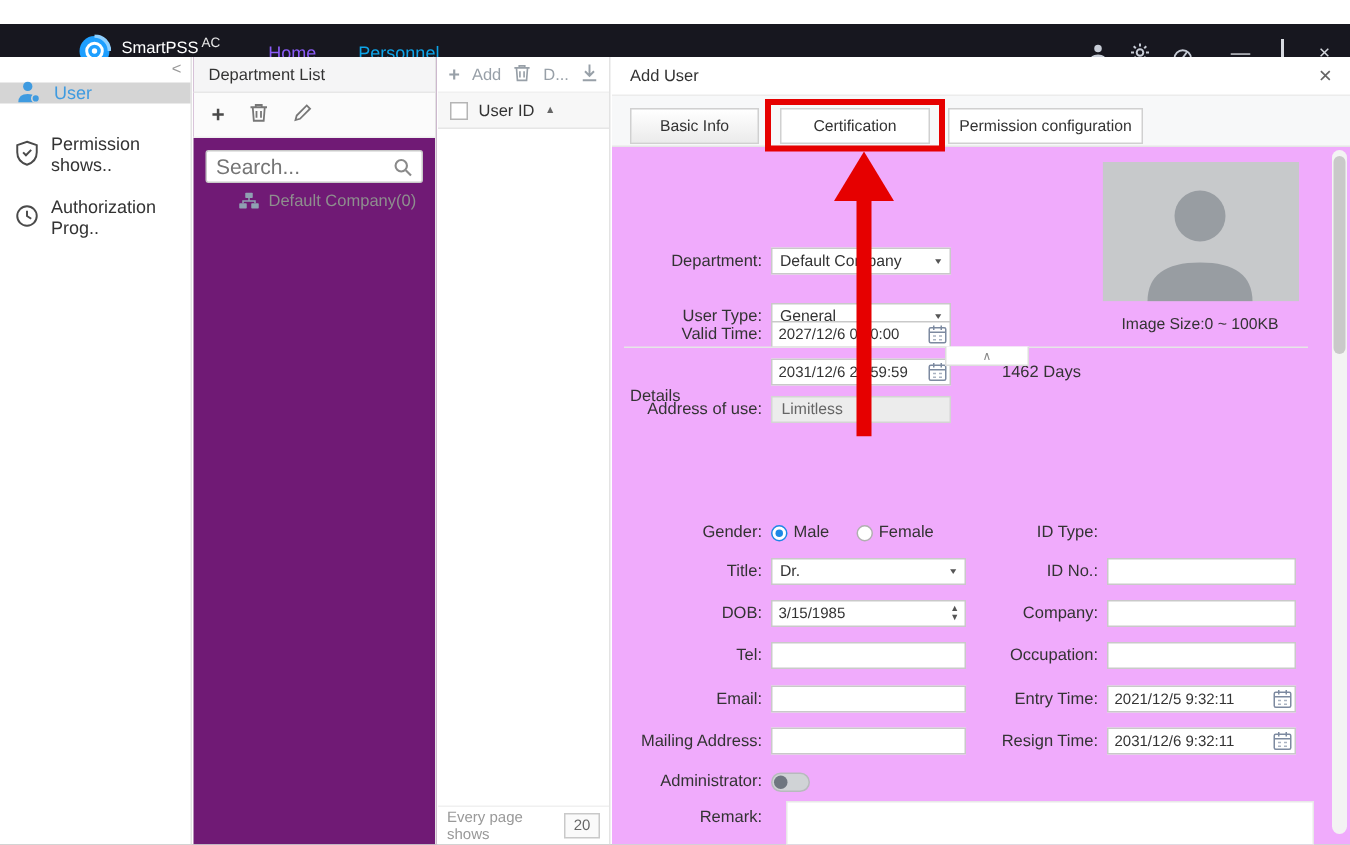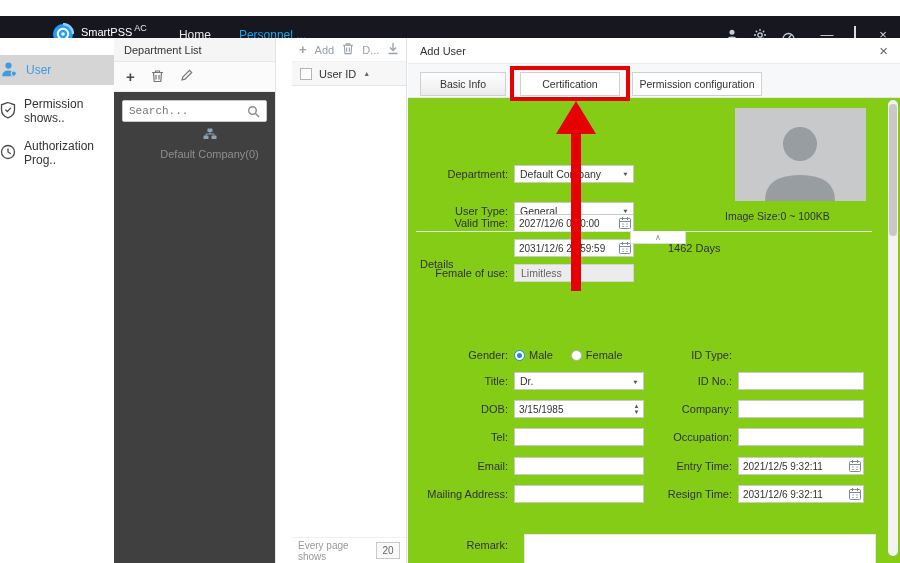--- a/index.html
+++ b/index.html
@@ -5,47 +5,47 @@
   * { margin:0; padding:0; box-sizing:border-box; }
   html,body { background:#9a9a9a; }
   body { font-family:"Liberation Sans","DejaVu Sans",sans-serif; }
   .app { position:relative; width:900px; height:563px; background:#fff; overflow:hidden; font-size:11px; color:#333; }
 
   
   .titlebar { position:absolute; top:16px; left:0; right:0; height:38px; background:var(--titlebar-bg,#17171f); display:flex; align-items:center; color:#fff;padding-left:40px; }
   .logo-wrap { display:flex; align-items:flex-start; margin-left:12px; gap:7px; }
   .app-edition { font-size:9px; margin-left:2px; vertical-align:super; color:#e8e8e8; }
   .tb-menu { display:flex; margin-left:32px; gap:28px; }
-  .tb-tab { font-size:12px; color:#e5e5e5; cursor:default; }
+  .tb-tab { font-size:12px; color:#8b5cf6; cursor:default; }
   .tb-tab.active { color:#0ea5e9; }
   .tb-right { margin-left:auto; display:flex; align-items:center; gap:12px; padding-right:10px; }
   .tb-icon { width:16px; height:16px; display:flex; align-items:center; justify-content:center; }
   .win-controls { display:flex; align-items:center; gap:14px; margin-left:12px; }
   .win-btn { color:#d7dae0; font-size:13px; width:14px; text-align:center; line-height:14px; }
   .max-box { width:10px; height:9px; border:1px solid #d7dae0; }
 
   
   .main { position:absolute; top:38px; left:0; right:0; bottom:0; background:#fff; }
 
   
   .sidebar { position:absolute; left:0; top:0; width:128px; height:100%; background:#fff; border-right:1px solid #e3e3e3; }
   .collapse-btn { position:absolute; top:2px; right:6px; color:#9a9a9a; font-size:11px; }
-  .side-item { position:absolute; left:0; width:100%; height:30px; display:flex; align-items:center; gap:8px; font-size:12px; color:#333; cursor:default; }
+  .side-item { position:absolute; left:0; width:100%; height:14px; display:flex; align-items:center; padding-left:10px; gap:8px; font-size:12px; color:#333; cursor:default; }
   .side-item.active { background:#d5d5d5; color:var(--active-blue,#3f9be0); }
   .si-1 { top:17px; } .si-2 { top:58px; } .si-3 { top:100px; }
 
   
-  .dept { position:absolute; left:114px; top:0; width:162px; height:100%; background:#404040; border-right:1px solid #e3e3e3; }
+  .dept { position:absolute; left:129px; top:0; width:162px; height:100%; background:#701a75; border-right:1px solid #e3e3e3; }
   .dept-header { height:24px; background:#f5f5f6; border-bottom:1px solid #e7e7e7; display:flex; align-items:center; padding-left:10px; font-size:11px; color:#333; }
   .dept-toolbar { height:30px; background:#fbfbfb; border-bottom:1px solid #efefef; display:flex; align-items:center; gap:16px; padding-left:12px; }
   .plus-glyph { font-size:15px; font-weight:bold; color:#4a4a4a; line-height:14px; }
   .search-box { margin:8px 8px 4px 8px; height:22px; border:1px solid #c9c9c9; border-radius:2px; display:flex; align-items:center; background:#fff; }
-  .search-box input { border:0; outline:0; flex:1; min-width:0; font-size:11px; padding-left:6px; color:#555; background:transparent; font-family:Liberation Mono, monospace; }
+  .search-box input { border:0; outline:0; flex:1; min-width:0; font-size:14px; padding-left:6px; color:#555; background:transparent; font-family:Liberation Sans, sans-serif; }
   .search-ic { padding:0 6px 0 2px; display:flex; }
-  .tree-item { display:flex; align-items:center; gap:6px; padding-left:30px; height:22px; color:#8e8e8e; font-size:11px; margin-top:6px;flex-direction:column; }
+  .tree-item { display:flex; align-items:flex-start; gap:6px; padding-left:30px; height:22px; color:#8e8e8e; font-size:11px; margin-top:6px; }
 
   
   .userlist { position:absolute; left:292px; top:0; width:115px; height:100%; background:#fff; border-right:1px solid #e3e3e3; display:flex; flex-direction:column; }
   .ul-toolbar { height:24px; display:flex; align-items:center; gap:8px; padding:0 7px; color:#98a0a8; font-size:11px; border-bottom:1px solid #f0f0f0; }
   .ul-plus { font-size:13px; font-weight:bold; color:#98a0a8; line-height:12px; }
   .ul-header { height:24px; background:#f7f7f7; border-bottom:1px solid #e6e6e6; display:flex; align-items:center; gap:7px; padding:0 8px; color:#333; }
   .checkbox { width:12px; height:12px; border:1px solid #b5b5b5; background:#fff; }
   .sort-ic { font-size:7px; color:#666; }
   .ul-body { flex:1; background:#fff; }
   .ul-footer { height:26px; display:flex; align-items:center; gap:4px; padding:0 6px; color:#999; font-size:10px; border-top:1px solid #f0f0f0; }
@@ -54,42 +54,42 @@
   
   .dialog { position:absolute; left:408px; top:0; right:0; height:100%; background:#fff; }
   .dlg-title { height:26px; display:flex; align-items:center; padding:0 12px; border-bottom:1px solid #ececec; font-size:11px; color:#333; }
   .dlg-close { margin-left:auto; color:#666; font-size:15px; line-height:15px; cursor:default; }
   .dlg-tabstrip { position:absolute; top:26px; left:0; right:0; height:34px; background:#f7f8f9; border-bottom:1px solid #e6e6e6; }
   .tab { position:absolute; top:34px; height:24px; display:flex; align-items:center; justify-content:center; border:1px solid #d0d0d0; background:#fff; font-size:10.5px; color:#333; cursor:default; }
   .tab-basic { left:12px; width:86px; background:linear-gradient(#ffffff,#ebebeb); }
   .tab-cert { left:112px; width:100px; }
   .tab-perm { left:224px; width:130px; }
 
-  .form { position:absolute; top:60px; left:0; right:0; bottom:0; background:#84cc16; }
+  .form { position:absolute; top:60px; left:0; right:0; bottom:0; background:#f0abfc; }
   .frow { position:absolute; left:6px; display:flex; align-items:center; height:20px; }
   .lbl { width:100px; text-align:right; padding-right:6px; color:#333; font-size:11px; white-space:nowrap; }
   .lbl-r { width:88px; text-align:right; padding-right:6px; color:#333; font-size:11px; white-space:nowrap; }
   .r-dept{top:66px;} .r-utype{top:103px;} .r-valid1{top:115px;} .r-valid2{top:140px;} .r-numuse{top:165px;}
   .d-1{top:247px;} .d-2{top:273px;} .d-3{top:301px;} .d-4{top:329px;} .d-5{top:358px;} .d-6{top:386px;} .d-7{top:413px;} .d-8{top:437px;}
   .grp-r { position:absolute; left:242px; display:flex; align-items:center; height:20px; }
 
   .select { height:18px; border:1px solid #c9c9c9; background:#fff; display:flex; align-items:center; padding:0 4px 0 5px; font-size:10.5px; color:#333; }
   .w120 { width:120px; } .w130 { width:130px; } .w126 { width:126px; }
   .caret { margin-left:auto; font-size:7px; color:#555; transform:scaleY(0.8); }
   .input-wrap { position:relative; height:18px; }
   .input-wrap input { width:100%; height:100%; border:1px solid #c9c9c9; padding:0 17px 0 4px; font-size:10px; color:#333; background:#fff; font-family:inherit; outline:none; }
   .input-wrap input.plain { padding-right:4px; }
   .field-ic { position:absolute; right:2px; top:2px; width:14px; height:14px; display:flex; }
   .spin { position:absolute; right:2px; top:2px; width:11px; height:14px; display:flex; flex-direction:column; align-items:center; justify-content:center; color:#555; }
   .spin span { font-size:6px; line-height:6px; }
   .disabled-input { height:18px; border:1px solid #d4d4d4; background:#ececec; color:#666; display:flex; align-items:center; padding:0 6px; font-size:10.5px; }
   .days-note { margin-left:34px; color:#333; font-size:11px; }
 
   .photo { position:absolute; left:327px; top:10px; width:131px; height:93px; overflow:hidden; }
-  .image-note { position:absolute; left:317px; top:112px; width:150px; color:#333; font-size:10.5px; }
+  .image-note { position:absolute; left:317px; top:112px; width:150px; text-align:center; color:#333; font-size:10.5px; }
   .divider { position:absolute; left:8px; right:28px; top:133px; border-top:1px solid #e6e6e6; }
   .collapse-tab { position:absolute; left:222px; top:133px; width:56px; height:13px; border:1px solid #ddd; border-top:0; background:#fff; display:flex; align-items:center; justify-content:center; font-size:8px; color:#888; }
   .details-label { position:absolute; left:12px; top:160px; color:#333; font-size:11px; }
 
   .radio { width:11px; height:11px; border-radius:50%; border:1px solid #b0b0b0; background:#fff; position:relative; margin-right:4px; }
   .radio.checked { border-color:var(--accent,#1e88e5); }
   .radio.checked::after { content:""; position:absolute; inset:2px; border-radius:50%; background:var(--accent,#1e88e5); }
   .radio-lbl { font-size:11px; color:#333; margin-right:18px; }
 
   .toggle { width:26px; height:13px; border-radius:7px; background:#d0d3d6; border:1px solid #b7babd; position:relative; }
@@ -318,21 +318,21 @@
                   <path d="M1.5 5.5h11" stroke="#7d8aa0"></path>
                   <path d="M4.5 1v3M9.5 1v3" stroke="#7d8aa0"></path>
                   <path d="M4 8h2M8 8h2M4 10.5h2M8 10.5h2" stroke="#aab3c2"></path>
                 </svg>
             </span>
           </div>
           <span class="days-note">1462 Days</span>
         </div>
 
         <div class="frow r-numuse">
-          <span class="lbl">Female of use:</span>
+          <span class="lbl">Address of use:</span>
           <div class="disabled-input w120">Limitless</div>
         </div>
 
         <div class="photo">
           <svg width="131" height="93" viewBox="0 0 131 93">
               <rect width="131" height="93" fill="#c7c9cb"></rect>
               <circle cx="65" cy="36" r="17" fill="#989da2"></circle>
               <path d="M30 93q0-26 35-26t35 26z" fill="#989da2"></path>
             </svg>
         </div>
@@ -434,20 +434,24 @@
               <svg width="14" height="14" viewBox="0 0 14 14">
                   <rect x="1.5" y="2.5" width="11" height="10" rx="1" fill="#fff" stroke="#7d8aa0"></rect>
                   <path d="M1.5 5.5h11" stroke="#7d8aa0"></path>
                   <path d="M4.5 1v3M9.5 1v3" stroke="#7d8aa0"></path>
                   <path d="M4 8h2M8 8h2M4 10.5h2M8 10.5h2" stroke="#aab3c2"></path>
                 </svg>
             </span>
           </div>
         </div>
 
+        <div class="frow d-7">
+          <span class="lbl">Administrator:</span>
+          <span class="toggle"></span>
+        </div>
 
         <div class="frow d-8">
           <span class="lbl">Remark:</span>
         </div>
         <textarea class="remark-box" style=""></textarea>
 
       </div>
 
       <div class="scrollbar">
         <div class="scroll-thumb"></div>

